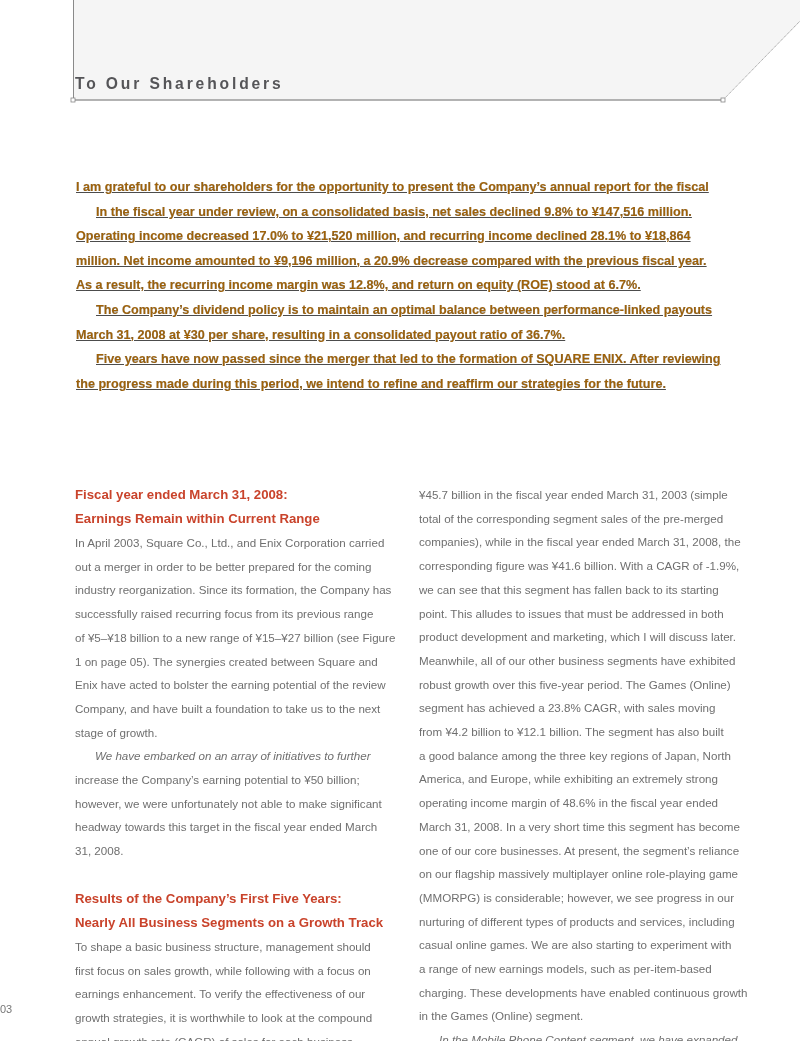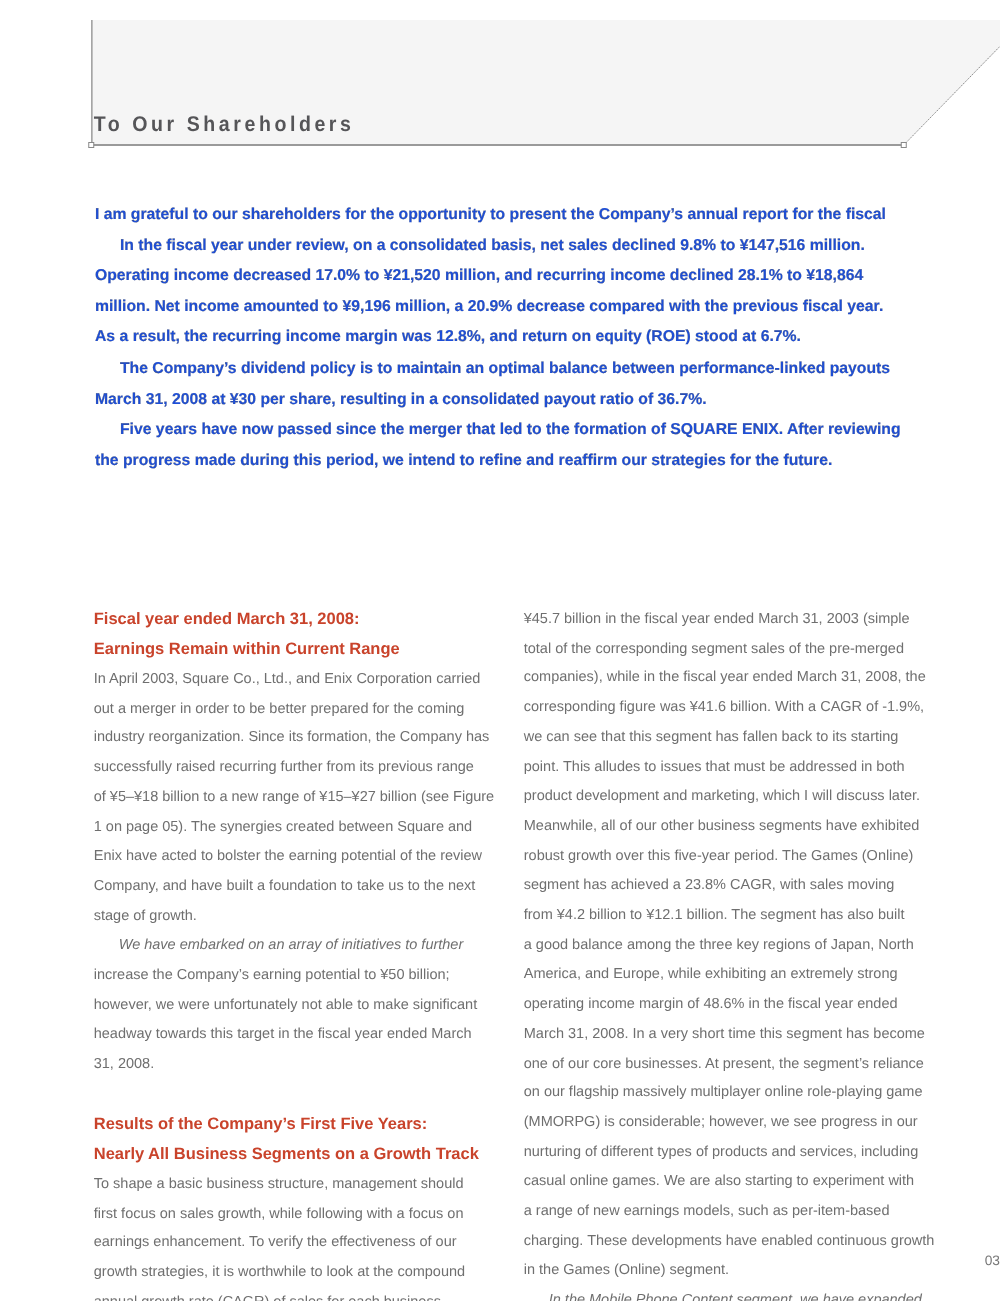--- a/index.html
+++ b/index.html
@@ -2,54 +2,55 @@
 <html><head>
 <meta charset="utf-8">
 <style>
   html, body { margin: 0; padding: 0; }
   body {
     width: 800px; height: 1041px; position: relative; overflow: hidden;
     background: #ffffff;
     font-family: "Liberation Sans", sans-serif;
   }
   .header-band {
-    position: absolute; left: 0; top: 16px; width: 800px; height: 102px;
+    position: absolute; left: 0; top: 0; width: 800px; height: 102px;
   }
   .header-band svg { position: absolute; left: 0; top: 0; }
   .page-title {
     position: absolute; left: 75px; top: 74px;
     font-family: "Liberation Sans", sans-serif;
     font-weight: bold; font-size: 17px; letter-spacing: 3.1px;
     color: #555558; margin: 0;
     transform: scaleX(0.92); transform-origin: left top;
   }
   .intro {
-    position: absolute; left: 76px; top: 159px; width: 690px;
-    font-size: 12.6px; line-height: 24.6px; color: #1d4ed8;
+    position: absolute; left: 76px; top: 175px; width: 690px;
+    font-size: 12.6px; line-height: 24.6px; color: #a16207;
     font-weight: bold;
+    text-decoration: underline;
     -webkit-text-stroke: 0.15px #4c4c4c;
   }
   .intro p { margin: 0; }
   .intro .line { display: block; white-space: nowrap; }
   .col {
     position: absolute; top: 483px; width: 330px;
     font-size: 11.6px; line-height: 23.7px; color: #6f6f6f;
   }
   .col-left { left: 75px; }
   .col-right { left: 419px; }
   .col .line { display: block; white-space: nowrap; }
   .col .indent-line { padding-left: 20px; font-style: italic; }
   .section-heading {
     margin: 0; color: #c9432b; font-weight: bold;
     font-size: 13.2px; line-height: 24px;
   }
   .gap { height: 24px; }
   .page-number {
     position: absolute; left: 0; width: 800px; top: 1003px;
-    text-align: right; font-size: 11px; color: #777;
+    text-align: left; font-size: 11px; color: #777;
   }
 </style>
 </head>
 <body>
 
 <div class="header-band">
   <svg width="800" height="104" viewBox="0 0 800 104">
     <polygon points="73,0 800,0 800,22 723,100 73,100" fill="#f5f5f5"></polygon>
     <line x1="73.5" y1="0" x2="73.5" y2="100" stroke="#8a8a8a" stroke-width="1"></line>
     <line x1="73" y1="100" x2="723" y2="100" stroke="#9a9a9a" stroke-width="1.6"></line>
@@ -82,21 +83,21 @@
 
 <div class="col col-left">
   <h2 class="section-heading">
     <span class="line">Fiscal year ended March 31, 2008:</span>
     <span class="line">Earnings Remain within Current Range</span>
   </h2>
   <div>
     <span class="line">In April 2003, Square Co., Ltd., and Enix Corporation carried</span>
     <span class="line">out a merger in order to be better prepared for the coming</span>
     <span class="line">industry reorganization. Since its formation, the Company has</span>
-    <span class="line">successfully raised recurring further from its previous range</span>
+    <span class="line">successfully raised recurring focus from its previous range</span>
     <span class="line">of ¥5–¥18 billion to a new range of ¥15–¥27 billion (see Figure</span>
     <span class="line">1 on page 05). The synergies created between Square and</span>
     <span class="line">Enix have acted to bolster the earning potential of the review</span>
     <span class="line">Company, and have built a foundation to take us to the next</span>
     <span class="line">stage of growth.</span>
   </div>
   <div>
     <span class="line indent-line">We have embarked on an array of initiatives to further</span>
     <span class="line">increase the Company’s earning potential to ¥50 billion;</span>
     <span class="line">however, we were unfortunately not able to make significant</span>

